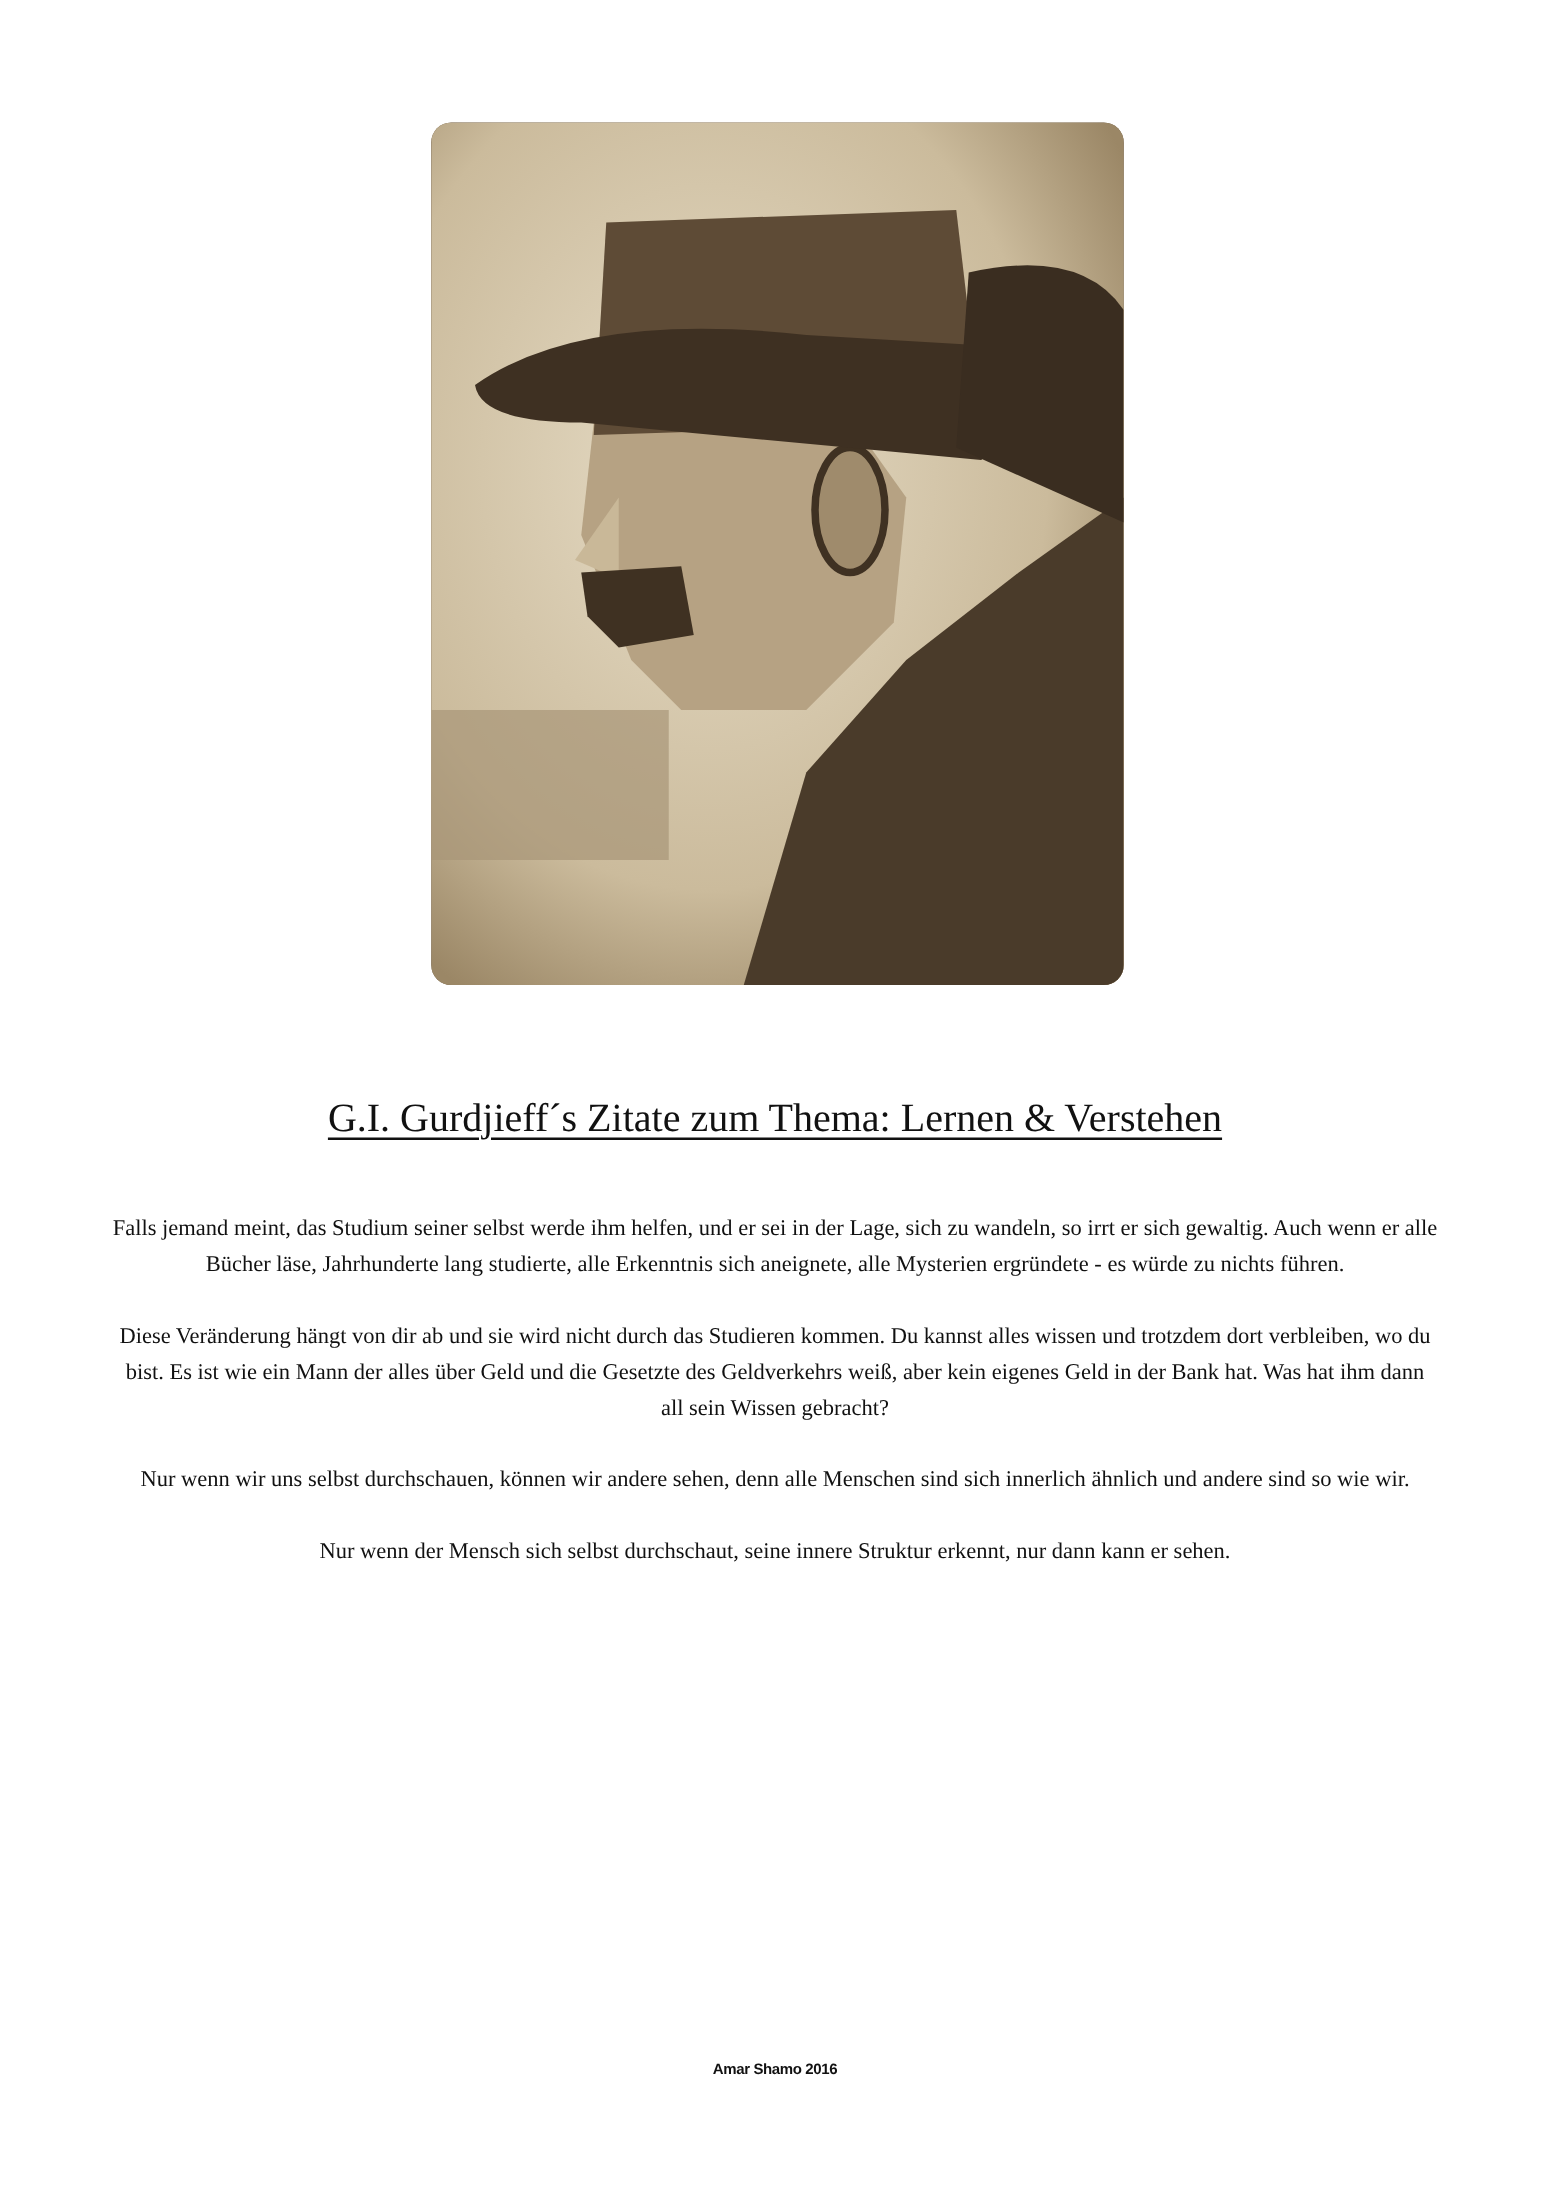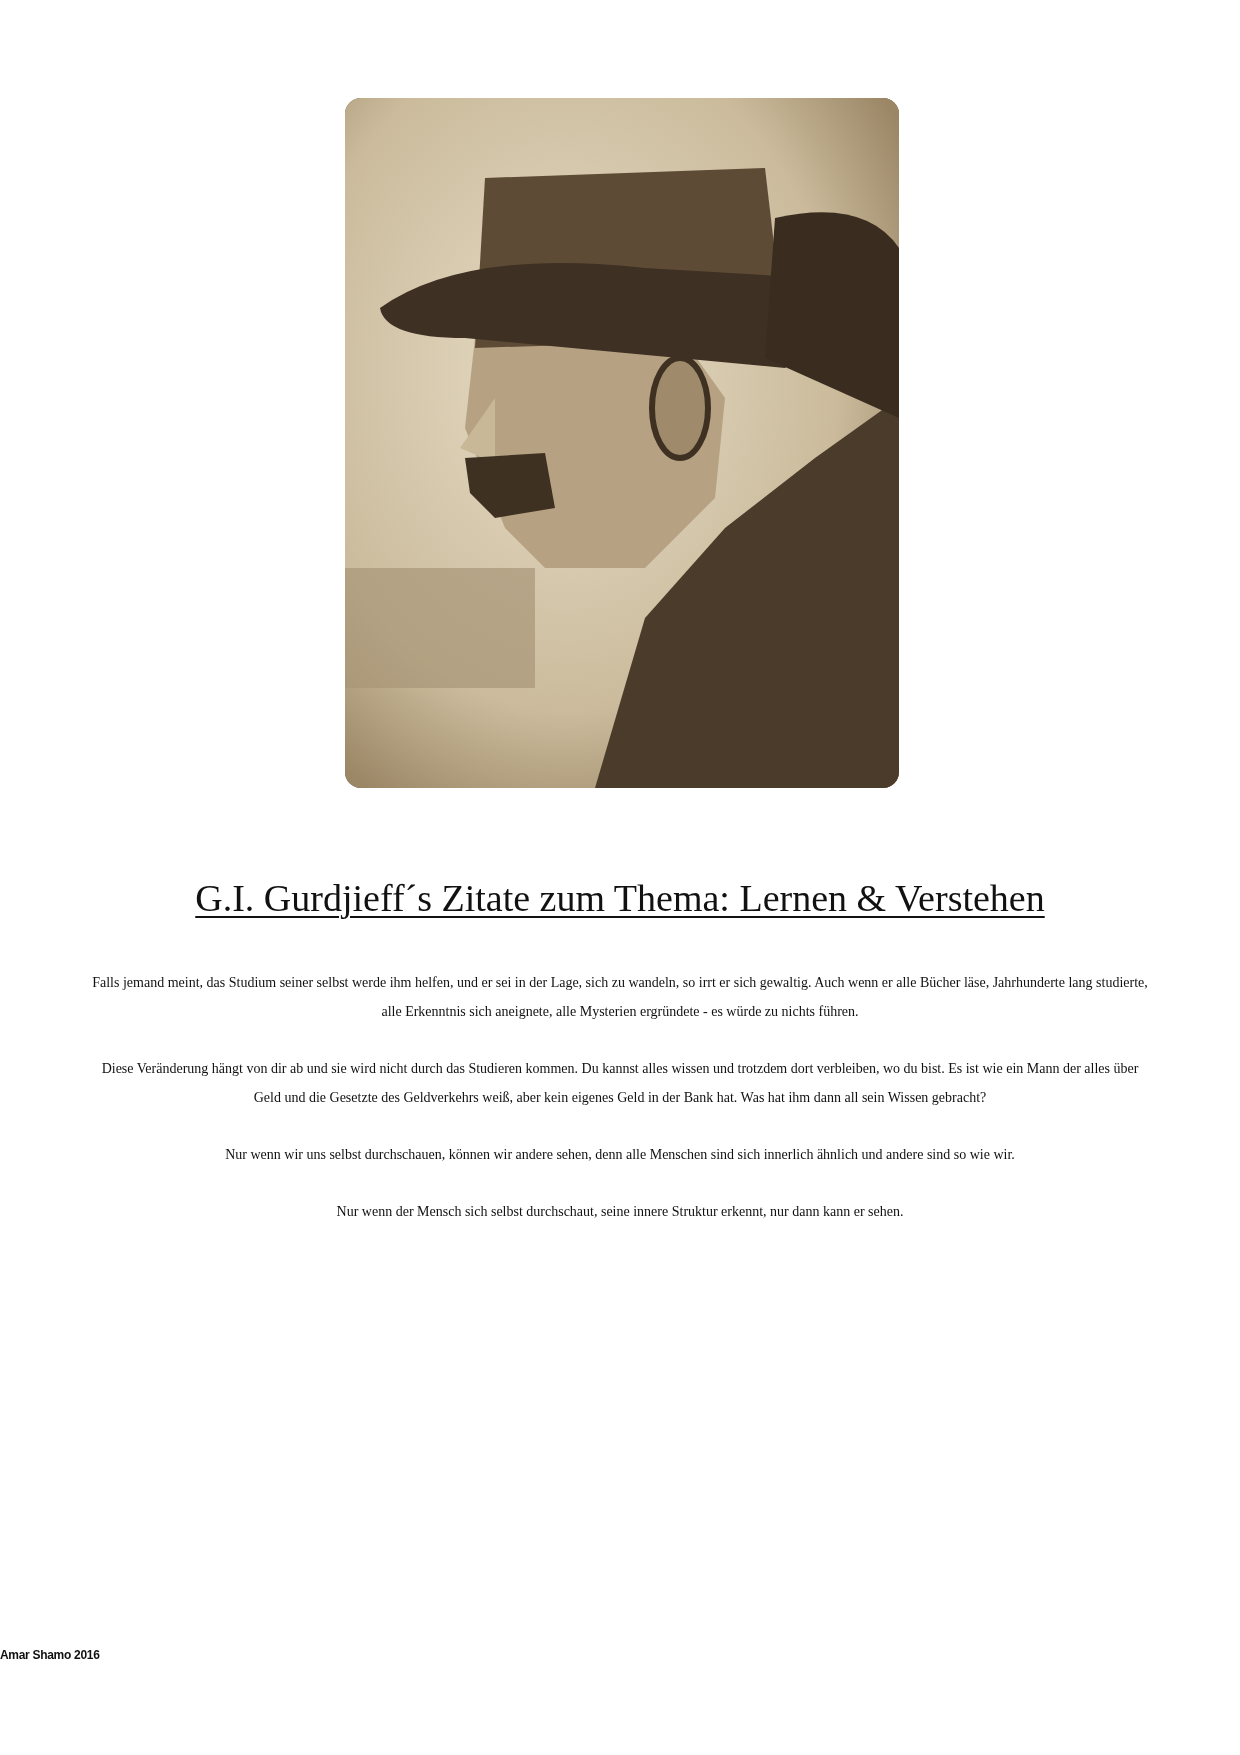--- a/index.html
+++ b/index.html
@@ -6,26 +6,26 @@
   body { width: 1240px; height: 1755px; position: relative; overflow: hidden; font-family: "Liberation Serif", "DejaVu Serif", serif; color: #111; }
   .photo {
     position: absolute; left: 345px; top: 98px; width: 554px; height: 690px;
     border-radius: 16px; overflow: hidden;
     background: radial-gradient(ellipse at 50% 50%, #cfc0a3 0%, #b9a887 60%, #8f7d61 100%);
     box-shadow: inset 0 0 40px rgba(60,40,20,0.55);
   }
   .photo svg { width: 100%; height: 100%; display: block; }
   .title {
     position: absolute; left: 0; right: 0; top: 876px; text-align: center;
-    font-size: 38px; text-decoration: underline; text-underline-offset: 5px; text-decoration-thickness: 1.5px;
+    font-size: 32px; text-decoration: underline; text-underline-offset: 5px; text-decoration-thickness: 1.5px;
   }
   .quotes { position: absolute; left: 90px; right: 90px; top: 968px; }
-  .quote { text-align: center; font-size: 14px; line-height: 29px; margin: 0 0 28px 0; }
+  .quote { text-align: center; font-size: 18px; line-height: 29px; margin: 0 0 28px 0; }
   .footer {
-    position: absolute; left: 0; right: 0; top: 1648px; 
+    position: absolute; left: 0; right: 0; top: 1648px; text-align: center;
     font-family: "Liberation Sans", "DejaVu Sans", sans-serif; font-weight: bold; font-size: 12px; letter-spacing: -0.3px;
   }
 </style>
 </head>
 <body>
 
 <div class="photo" aria-label="Sepia portrait photograph of G.I. Gurdjieff in profile wearing a hat">
   <svg viewBox="0 0 554 690" preserveAspectRatio="none">
     <defs>
       <radialGradient id="bg" cx="40%" cy="40%" r="70%">

